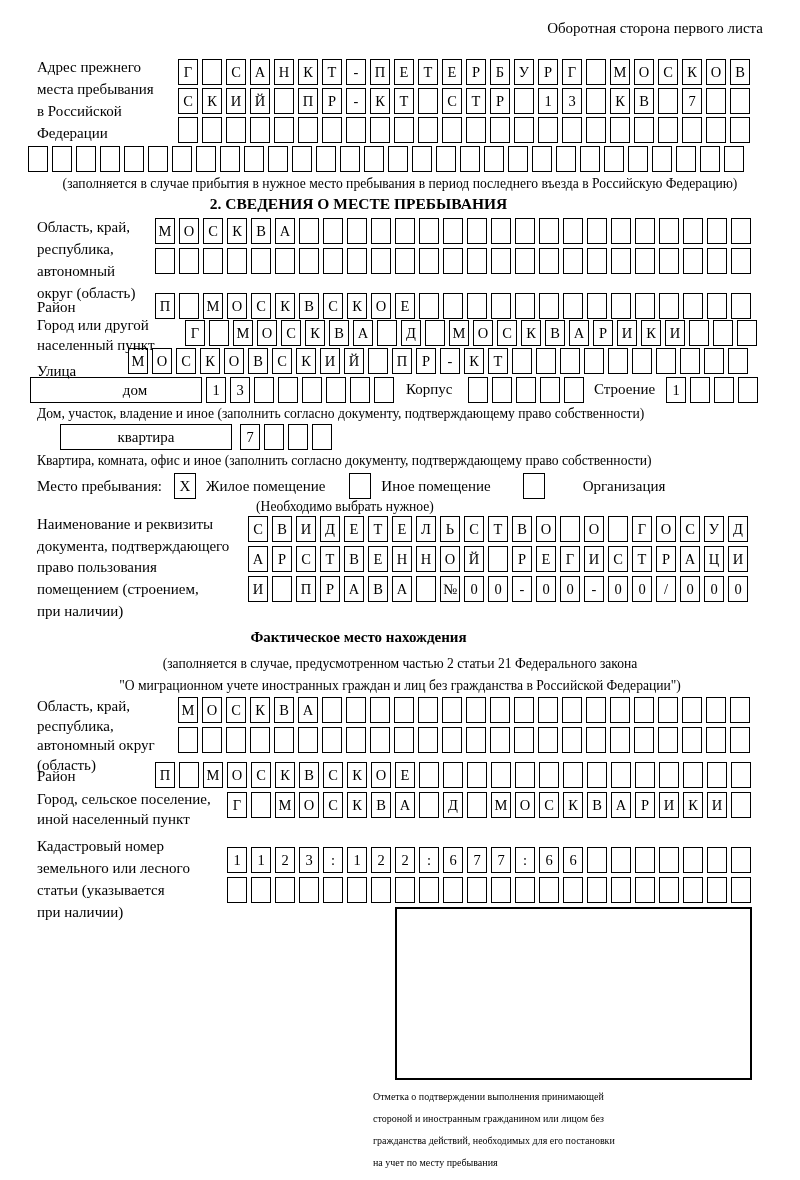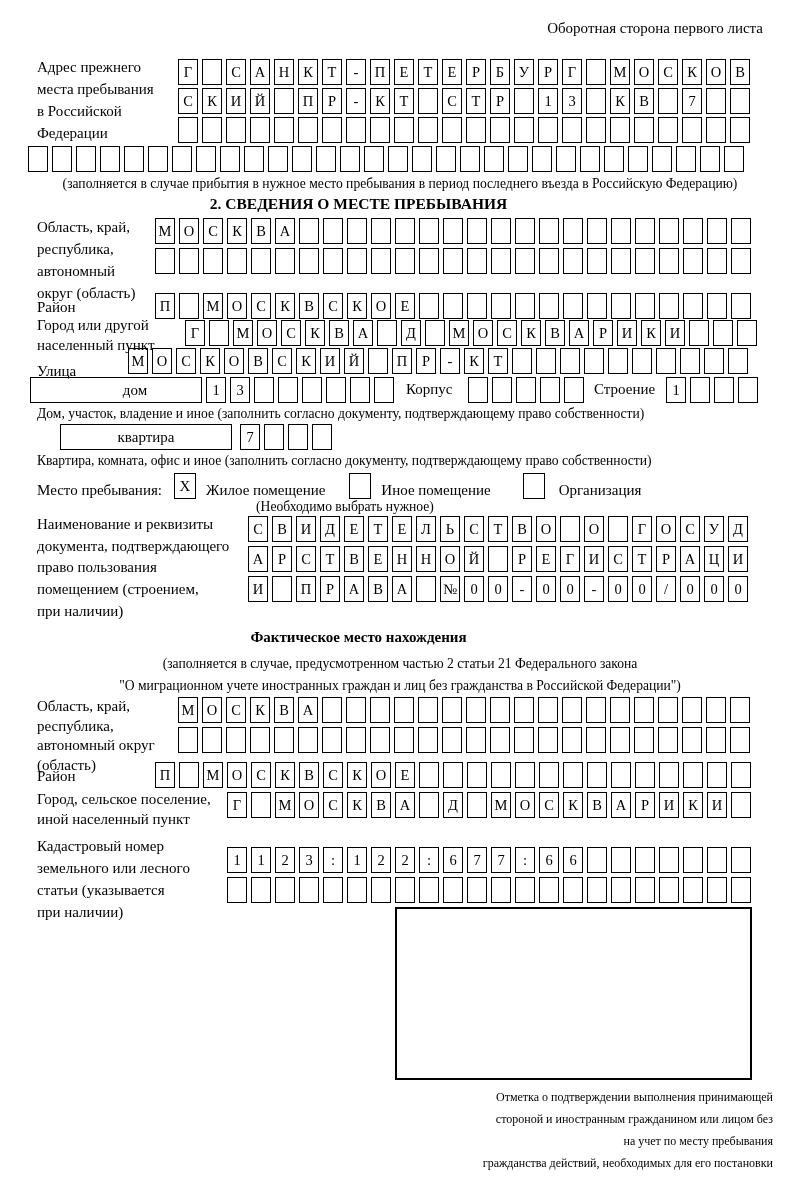--- a/index.html
+++ b/index.html
@@ -35,30 +35,30 @@
     font-size: 15px;
   }
 
   .inline-lbl { position: absolute; font-size: 15px; white-space: nowrap; }
 
   .note { font-size: 13.6px; white-space: nowrap; }
   .center { left: 0; width: 800px; text-align: center; }
 
   .heading { font-size: 15.5px; font-weight: bold; text-align: center; left: 0; width: 717px; }
 
-  .mesto-row { position: absolute; display: flex; align-items: flex-end; height: 26px; }
+  .mesto-row { position: absolute; display: flex; align-items: center; height: 26px; }
   .mesto-row .txt { font-size: 15px; white-space: nowrap; }
   .chk {
     width: 22px; height: 26px; border: 1.6px solid #000; flex: 0 0 auto;
     display: flex; align-items: center; justify-content: center;
     font-size: 15px;
   }
 
   .stamp-box { position: absolute; border: 2px solid #000; background: #fff; }
-  .caption { font-size: 12px; line-height: 22px; text-align: right; }
+  .caption { font-size: 10px; line-height: 22px; text-align: left; }
 </style>
 </head>
 <body>
 
 <div class="page">
 
   <div class="abs title" style="right:37px; top:20px;">Оборотная сторона первого листа</div>
 
   <div class="abs lbl" style="left:37px; top:56px;">
     <div>Адрес прежнего</div>
@@ -368,21 +368,21 @@
     </div>
   <div class="abs note" style="left:37px; top:453px;">Квартира, комната, офис и иное (заполнить согласно документу, подтверждающему право собственности)</div>
 
   <div class="mesto-row" style="left:37px; top:473px;">
     <span class="txt">Место пребывания:</span>
     <span class="chk" style="margin-left:12px;">X</span>
     <span class="txt" style="margin-left:10px;">Жилое помещение</span>
     <span class="chk" style="margin-left:24px;"></span>
     <span class="txt" style="margin-left:10px;">Иное помещение</span>
     <span class="chk" style="margin-left:32px;"></span>
-    <span class="txt" style="margin-left:14px;">Организация</span>
+    <span class="txt" style="margin-left:38px;">Организация</span>
   </div>
   <div class="abs note" style="left:145px; top:499px; width:400px; text-align:center;">(Необходимо выбрать нужное)</div>
 
   <div class="abs lbl" style="left:37px; top:514px; line-height:21.7px;">
     <div>Наименование и реквизиты</div>
     <div>документа, подтверждающего</div>
     <div>право пользования</div>
     <div>помещением (строением,</div>
     <div>при наличии)</div>
   </div>
@@ -629,17 +629,17 @@
       <div class="cell"></div>
       <div class="cell"></div>
       <div class="cell"></div>
       <div class="cell"></div>
     </div>
 
   <div class="stamp-box" style="left:395px; top:907px; width:357px; height:173px;"></div>
   <div class="abs caption" style="left:373px; top:1086px; width:400px;">
     <div>Отметка о подтверждении выполнения принимающей</div>
     <div>стороной и иностранным гражданином или лицом без</div>
+    <div>гражданства действий, необходимых для его постановки</div>
     <div>на учет по месту пребывания</div>
-    <div>гражданства действий, необходимых для его постановки</div>
   </div>
 
 </div>
 
 </body></html>

